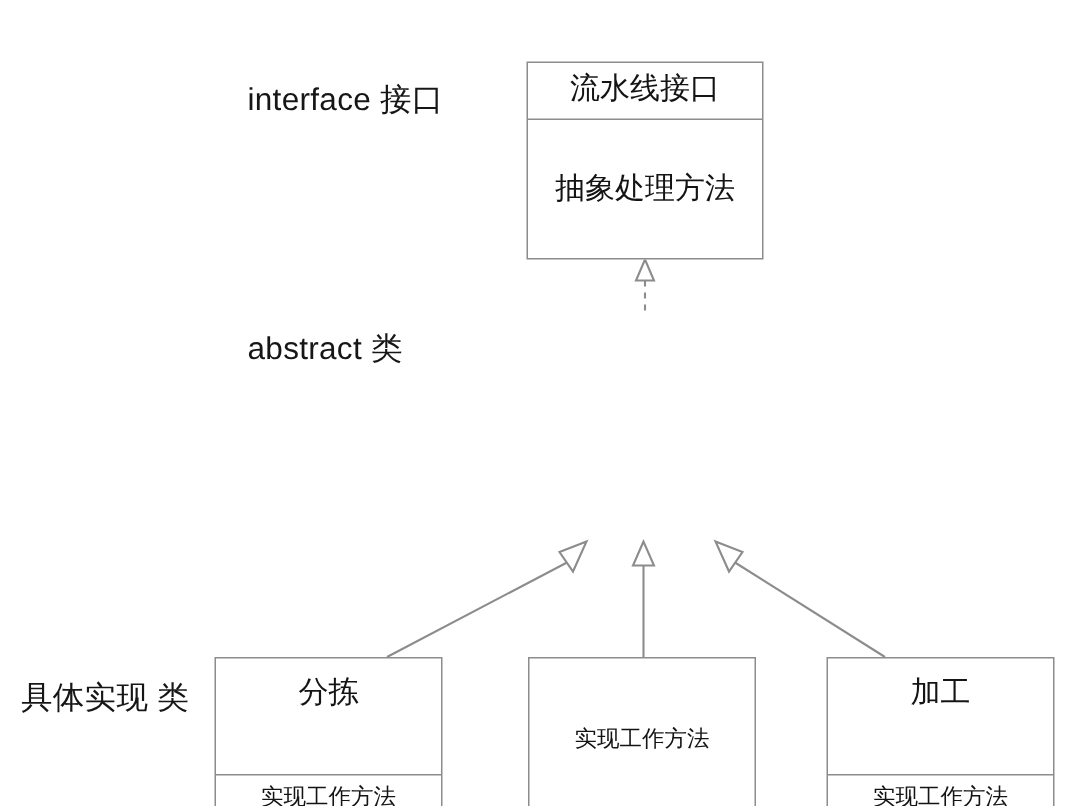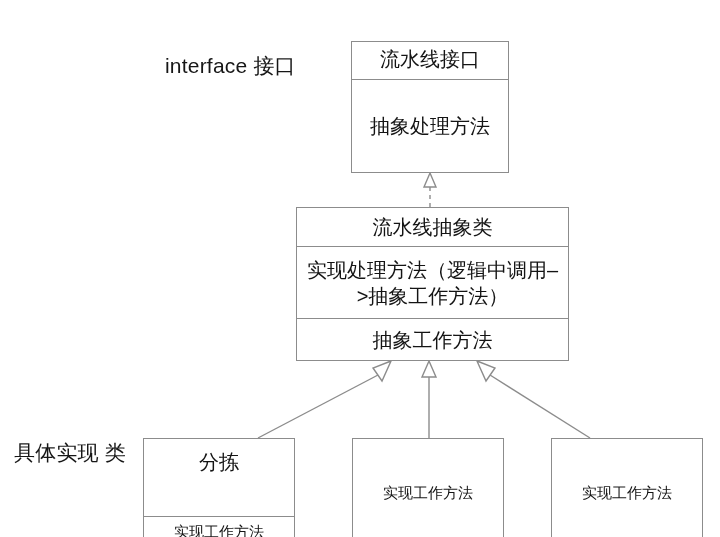--- a/index.html
+++ b/index.html
@@ -74,21 +74,21 @@
 
   .box-concrete       { top: 411px; width: 152px; height: 110px; gap: 32px; }
   .box-concrete .c-title   { height: 45px; font-size: 20px; }
   .box-concrete .c-body    { flex: 1 1 auto;  font-size: 15px; }
   #box-sort     { left: 143px; }
   #box-inspect  { left: 352px; }
   #box-process  { left: 551px; }
 
   #label-interface { left: 165px; top: 25px;  font-size: 21px; }
   #label-abstract  { left: 165px; top: 191px; font-size: 21px; }
-  #label-concrete  { left: 14px;  top: 412px; font-size: 21px; }
+  #label-concrete  { left: 14px;  top: 424px; font-size: 21px; }
 </style>
 </head>
 <body>
 
 <div id="canvas">
 
   <svg id="connectors" viewBox="0 0 720 537" width="720" height="537" xmlns="http://www.w3.org/2000/svg">
 
     <g>
       <line x1="430" y1="180" x2="430" y2="160" stroke="#8c8c8c" stroke-width="1.4" stroke-dasharray="4,4"></line>
@@ -106,40 +106,37 @@
     </g>
 
     <g>
       <line x1="590" y1="411" x2="490" y2="348" stroke="#8c8c8c" stroke-width="1.4"></line>
       <polygon points="477,334 495,341 486,354" fill="#ffffff" stroke="#8c8c8c" stroke-width="1.4"></polygon>
     </g>
   </svg>
 
   <div class="role-label" id="label-interface">interface 接口</div>
 
+  <div class="role-label" id="label-abstract">abstract 类</div>
 
   <div class="role-label" id="label-concrete">具体实现 类</div>
 
   <div class="uml-box" id="box-interface">
     <div class="uml-compartment c-title">流水线接口</div>
     <div class="uml-compartment c-body">抽象处理方法</div>
   </div>
 
-  <div class="uml-box" id="box-abstract">
-    <div class="uml-compartment c-title">流水线抽象类</div>
-    <div class="uml-compartment c-ops">实现处理方法（逻辑中调用–&gt;抽象工作方法）</div>
-    <div class="uml-compartment c-abs">抽象工作方法</div>
-  </div>
 
   <div class="uml-box box-concrete" id="box-sort">
     <div class="uml-compartment c-title">分拣</div>
     <div class="uml-compartment c-body">实现工作方法</div>
   </div>
 
   <div class="uml-box box-concrete" id="box-inspect">
     <div class="uml-compartment c-body">实现工作方法</div>
   </div>
 
   <div class="uml-box box-concrete" id="box-process">
+    <div class="uml-compartment c-title">加工</div>
     <div class="uml-compartment c-body">实现工作方法</div>
   </div>
 
 </div>
 
 </body></html>

